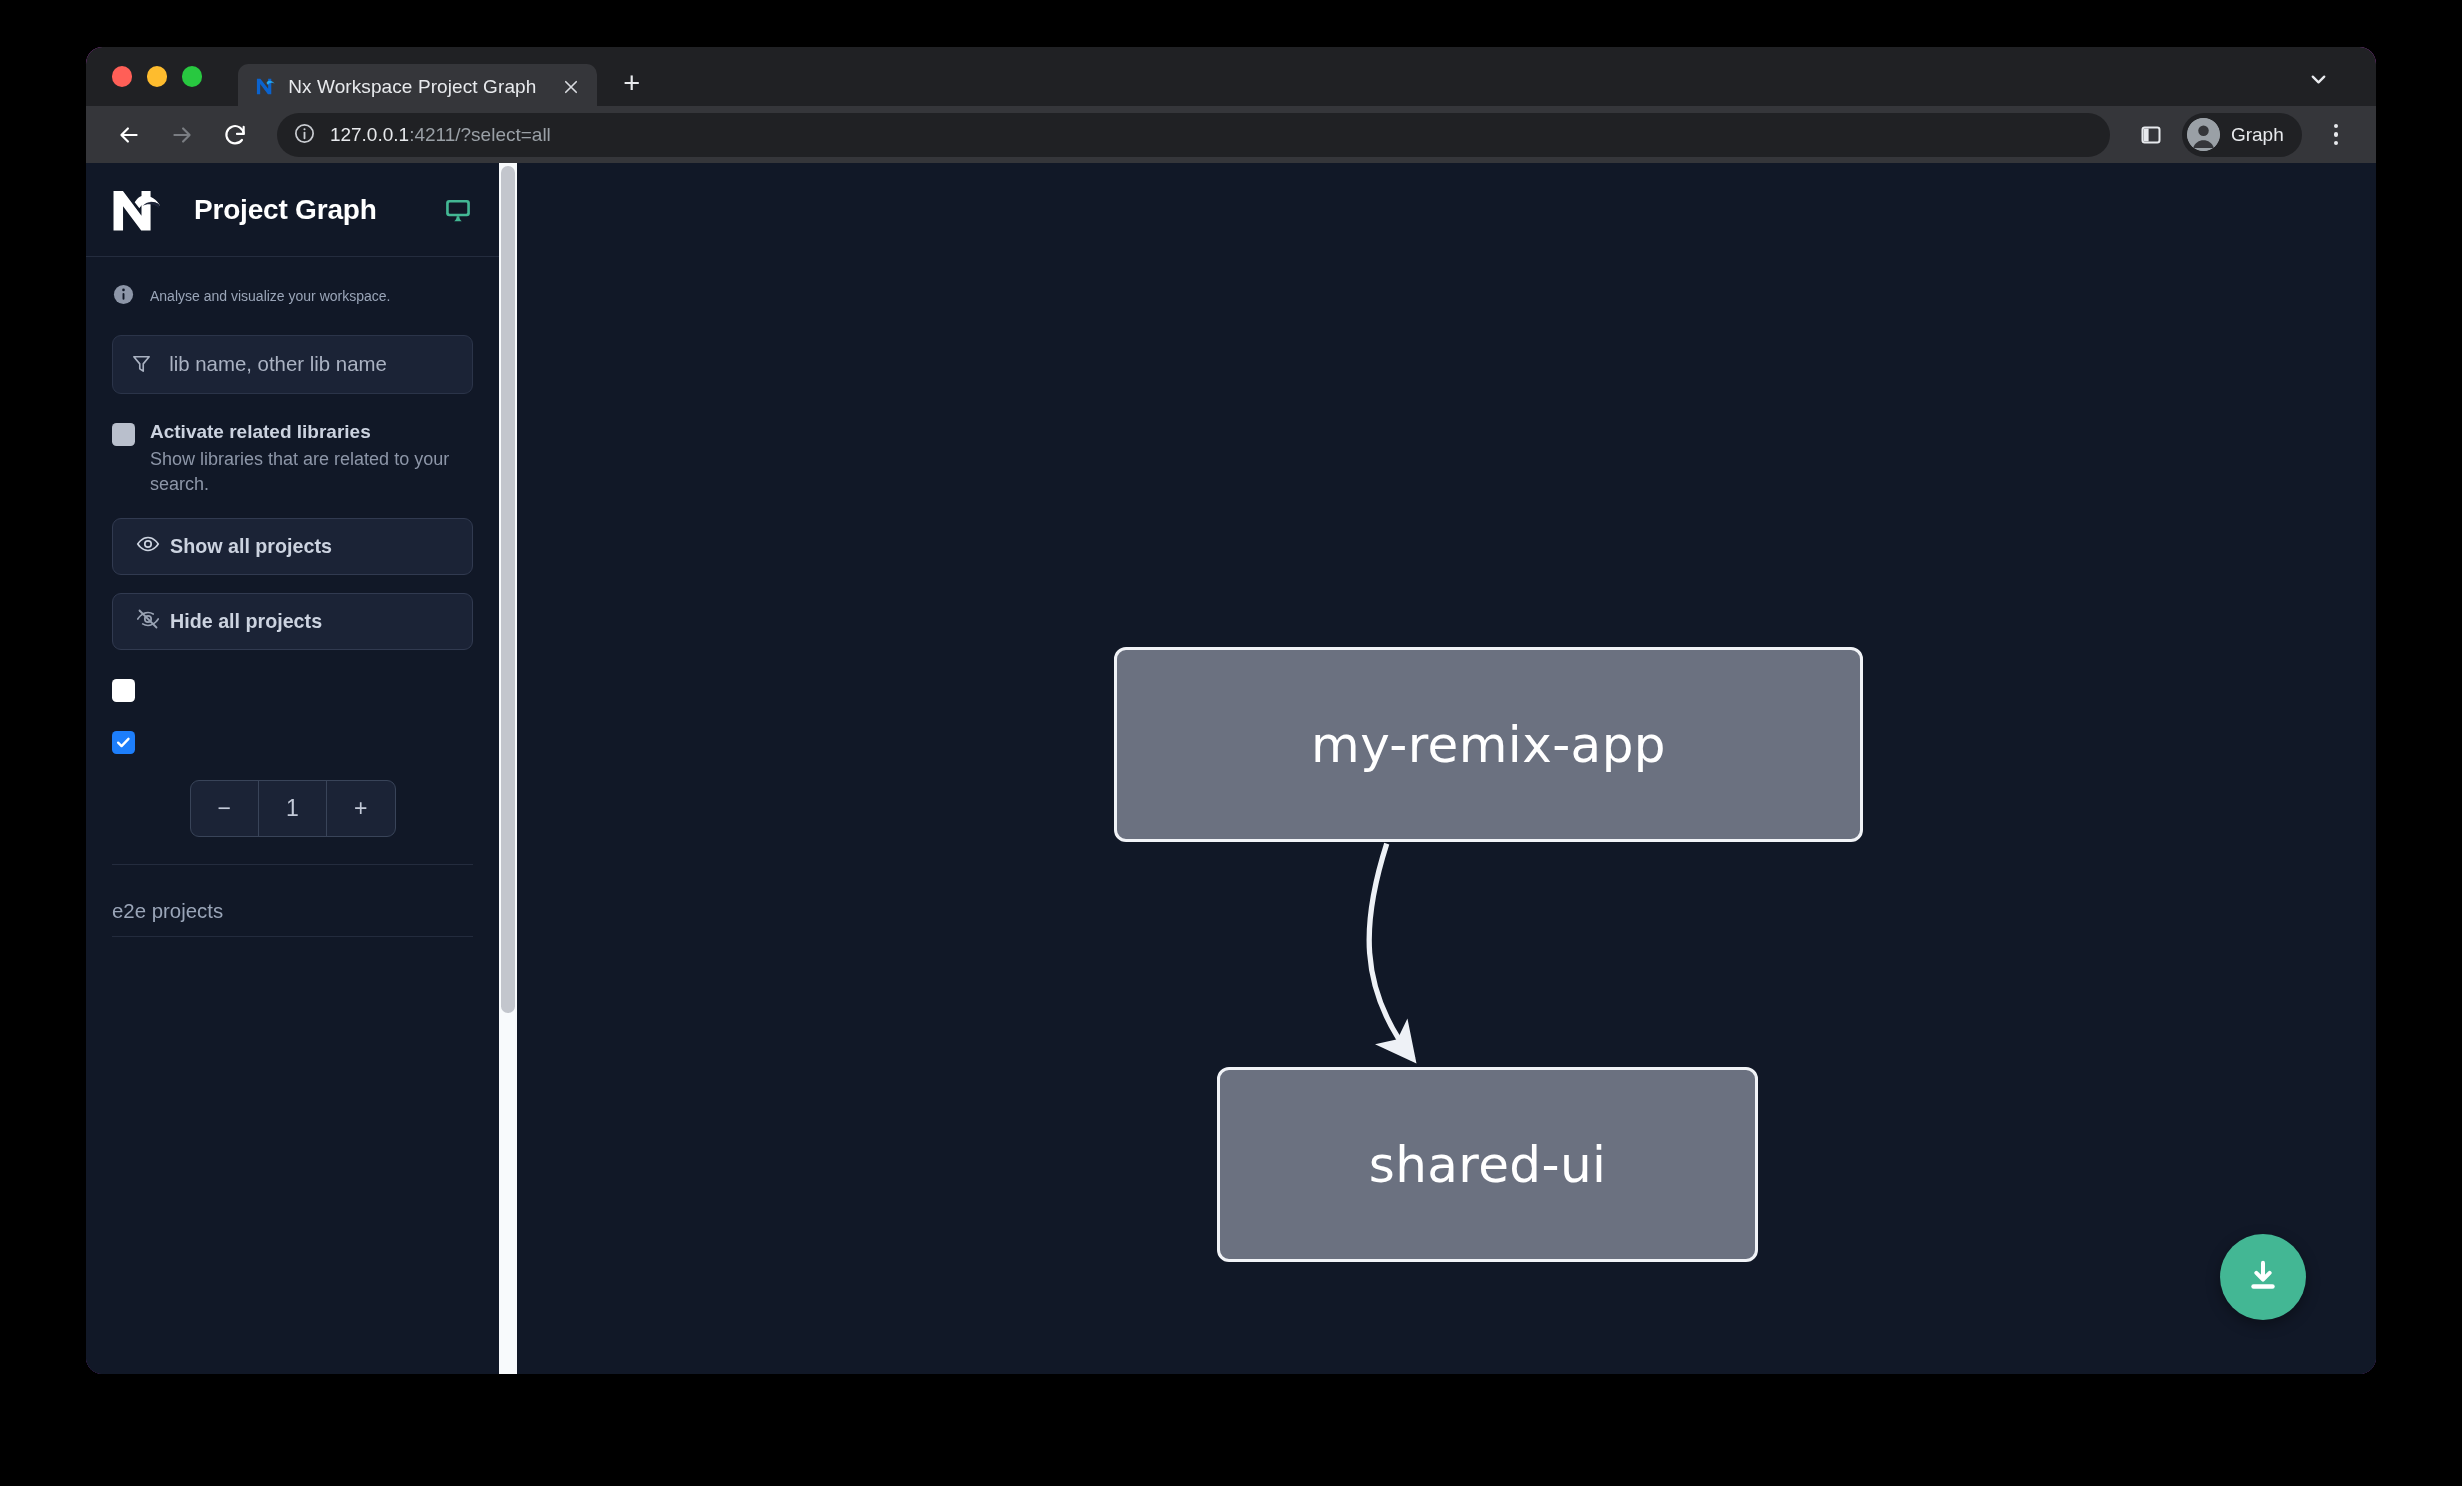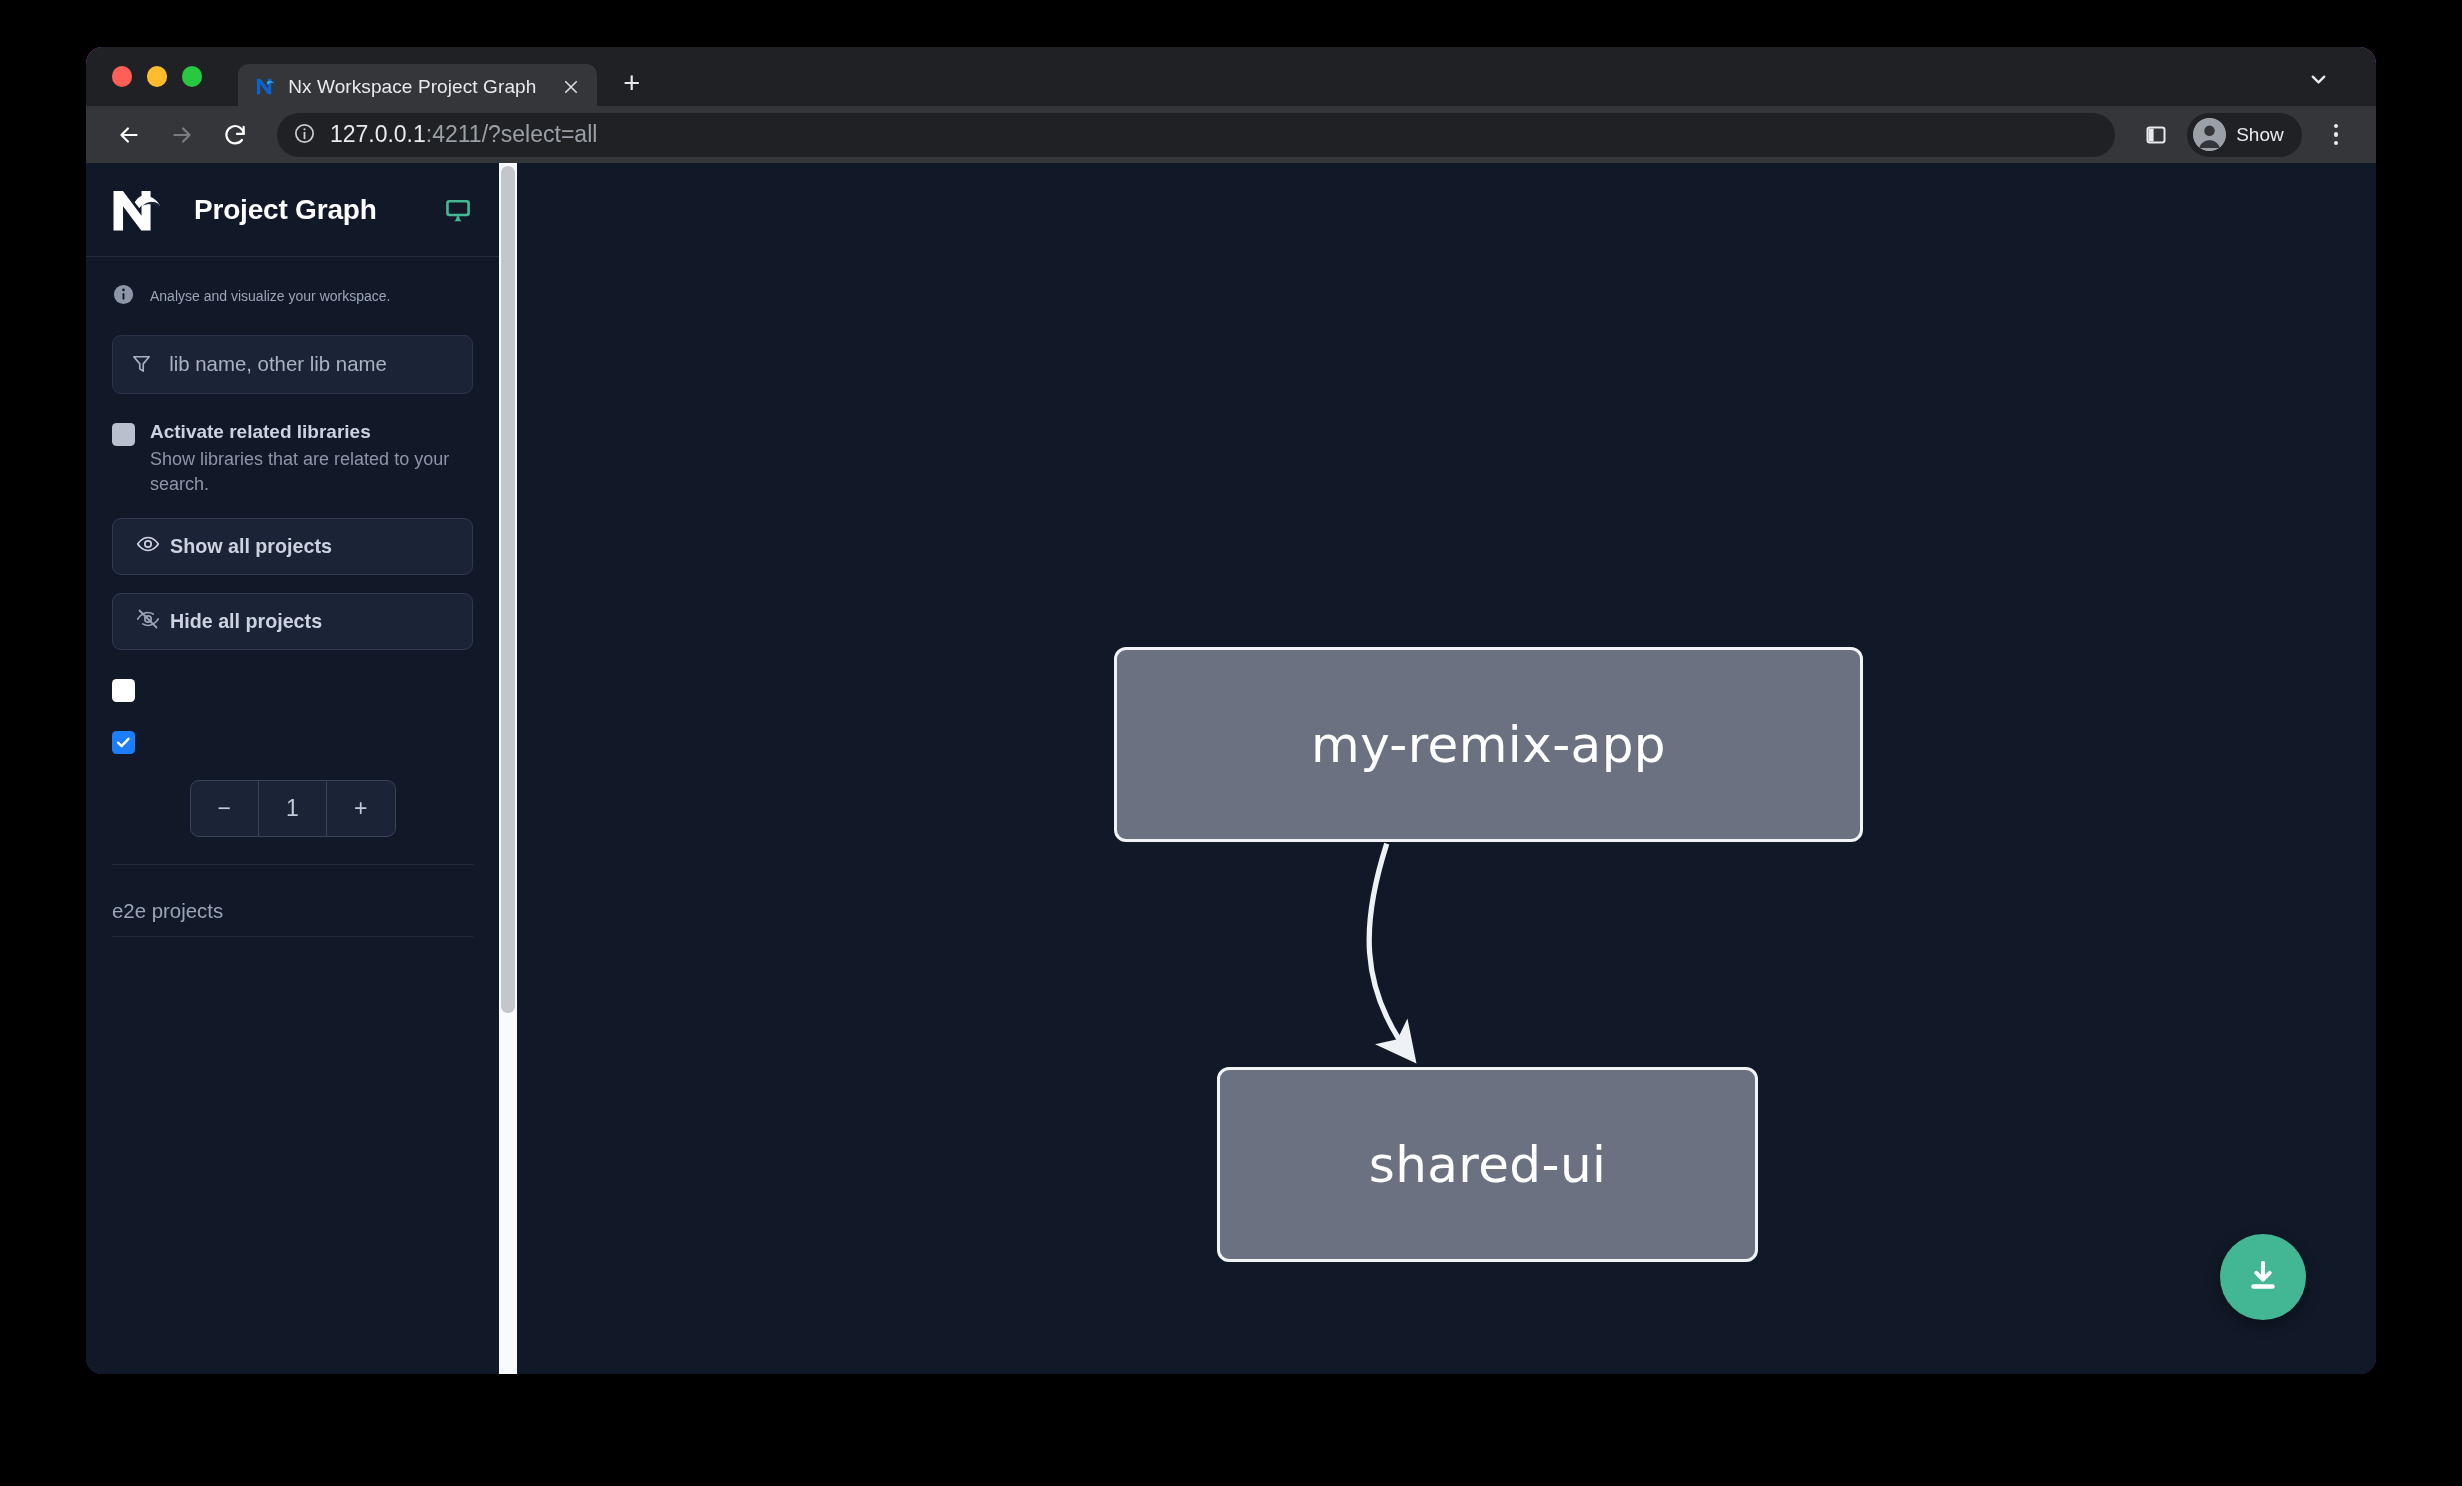--- a/index.html
+++ b/index.html
@@ -99,21 +99,21 @@
     background: #202124;
     border-radius: 22px;
     display: flex; align-items: center;
     padding: 0 16.6px;
     gap: 13.6px;
     margin-left: 12px;
     margin-right: 13.6px;
     min-width: 0;
   }
   #omnibox-url {
-    font-size: 23px;
+    font-size: 19px;
     color: #9aa0a6;
     white-space: nowrap; overflow: hidden; text-overflow: ellipsis;
   }
   #omnibox-url .host { color: #e8eaed; }
   #sidepanel-btn { width: 42px; height: 42px; display:flex; align-items:center; justify-content:center; flex:0 0 auto;}
   #profile-chip {
     display: flex; align-items: center; gap: 10.6px;
     height: 44px; background: #202124;
     border-radius: 22px; padding: 0 18px 0 5.3px;
     flex: 0 0 auto;
@@ -374,21 +374,21 @@
     </span>
 
     <div id="profile-chip">
       <span id="profile-avatar">
         <svg width="33" height="33" viewBox="0 0 44 44">
           <circle cx="22" cy="22" r="22" fill="#9aa0a6"></circle>
           <circle cx="22" cy="17" r="7" fill="#35363a"></circle>
           <path d="M8 40c2.6-7.2 8-10.5 14-10.5S33.4 32.8 36 40z" fill="#35363a"></path>
         </svg>
       </span>
-      <span id="profile-label">Show</span>
+      <span id="profile-label">Graph</span>
     </div>
 
     <span id="browser-menu">
       <span class="menu-dot"></span>
       <span class="menu-dot"></span>
       <span class="menu-dot"></span>
     </span>
   </div>
 
   <div id="page">

